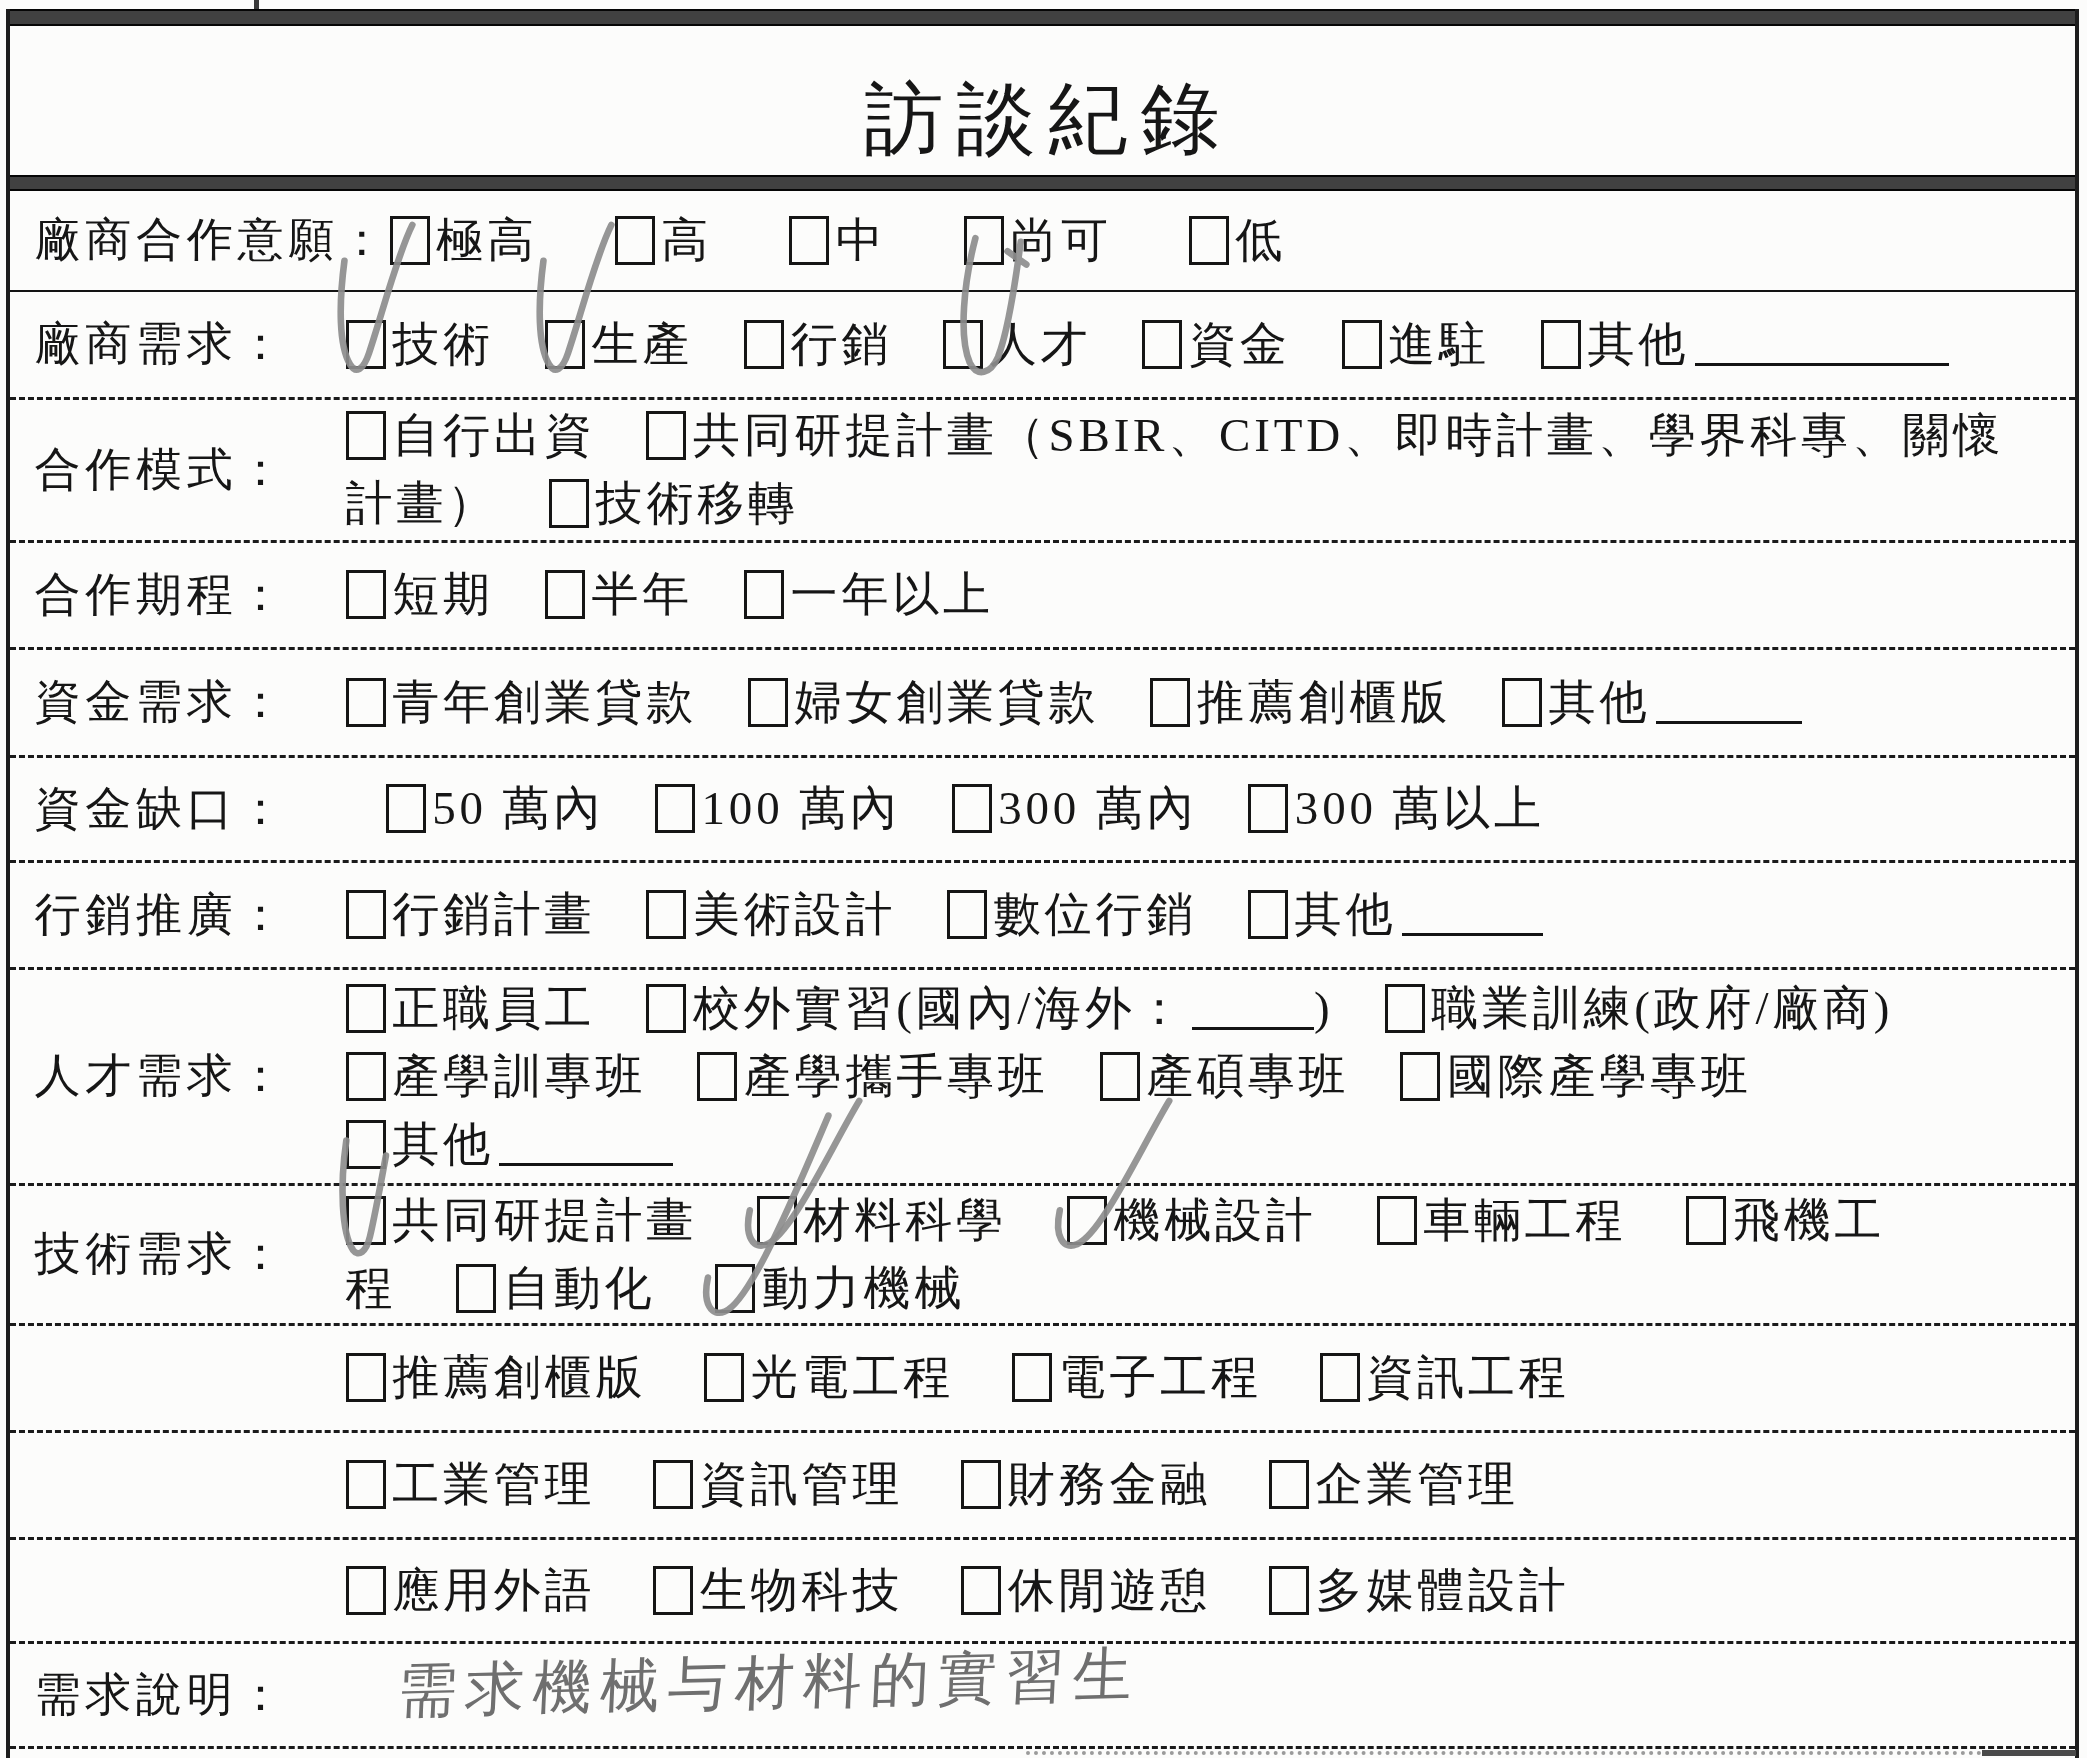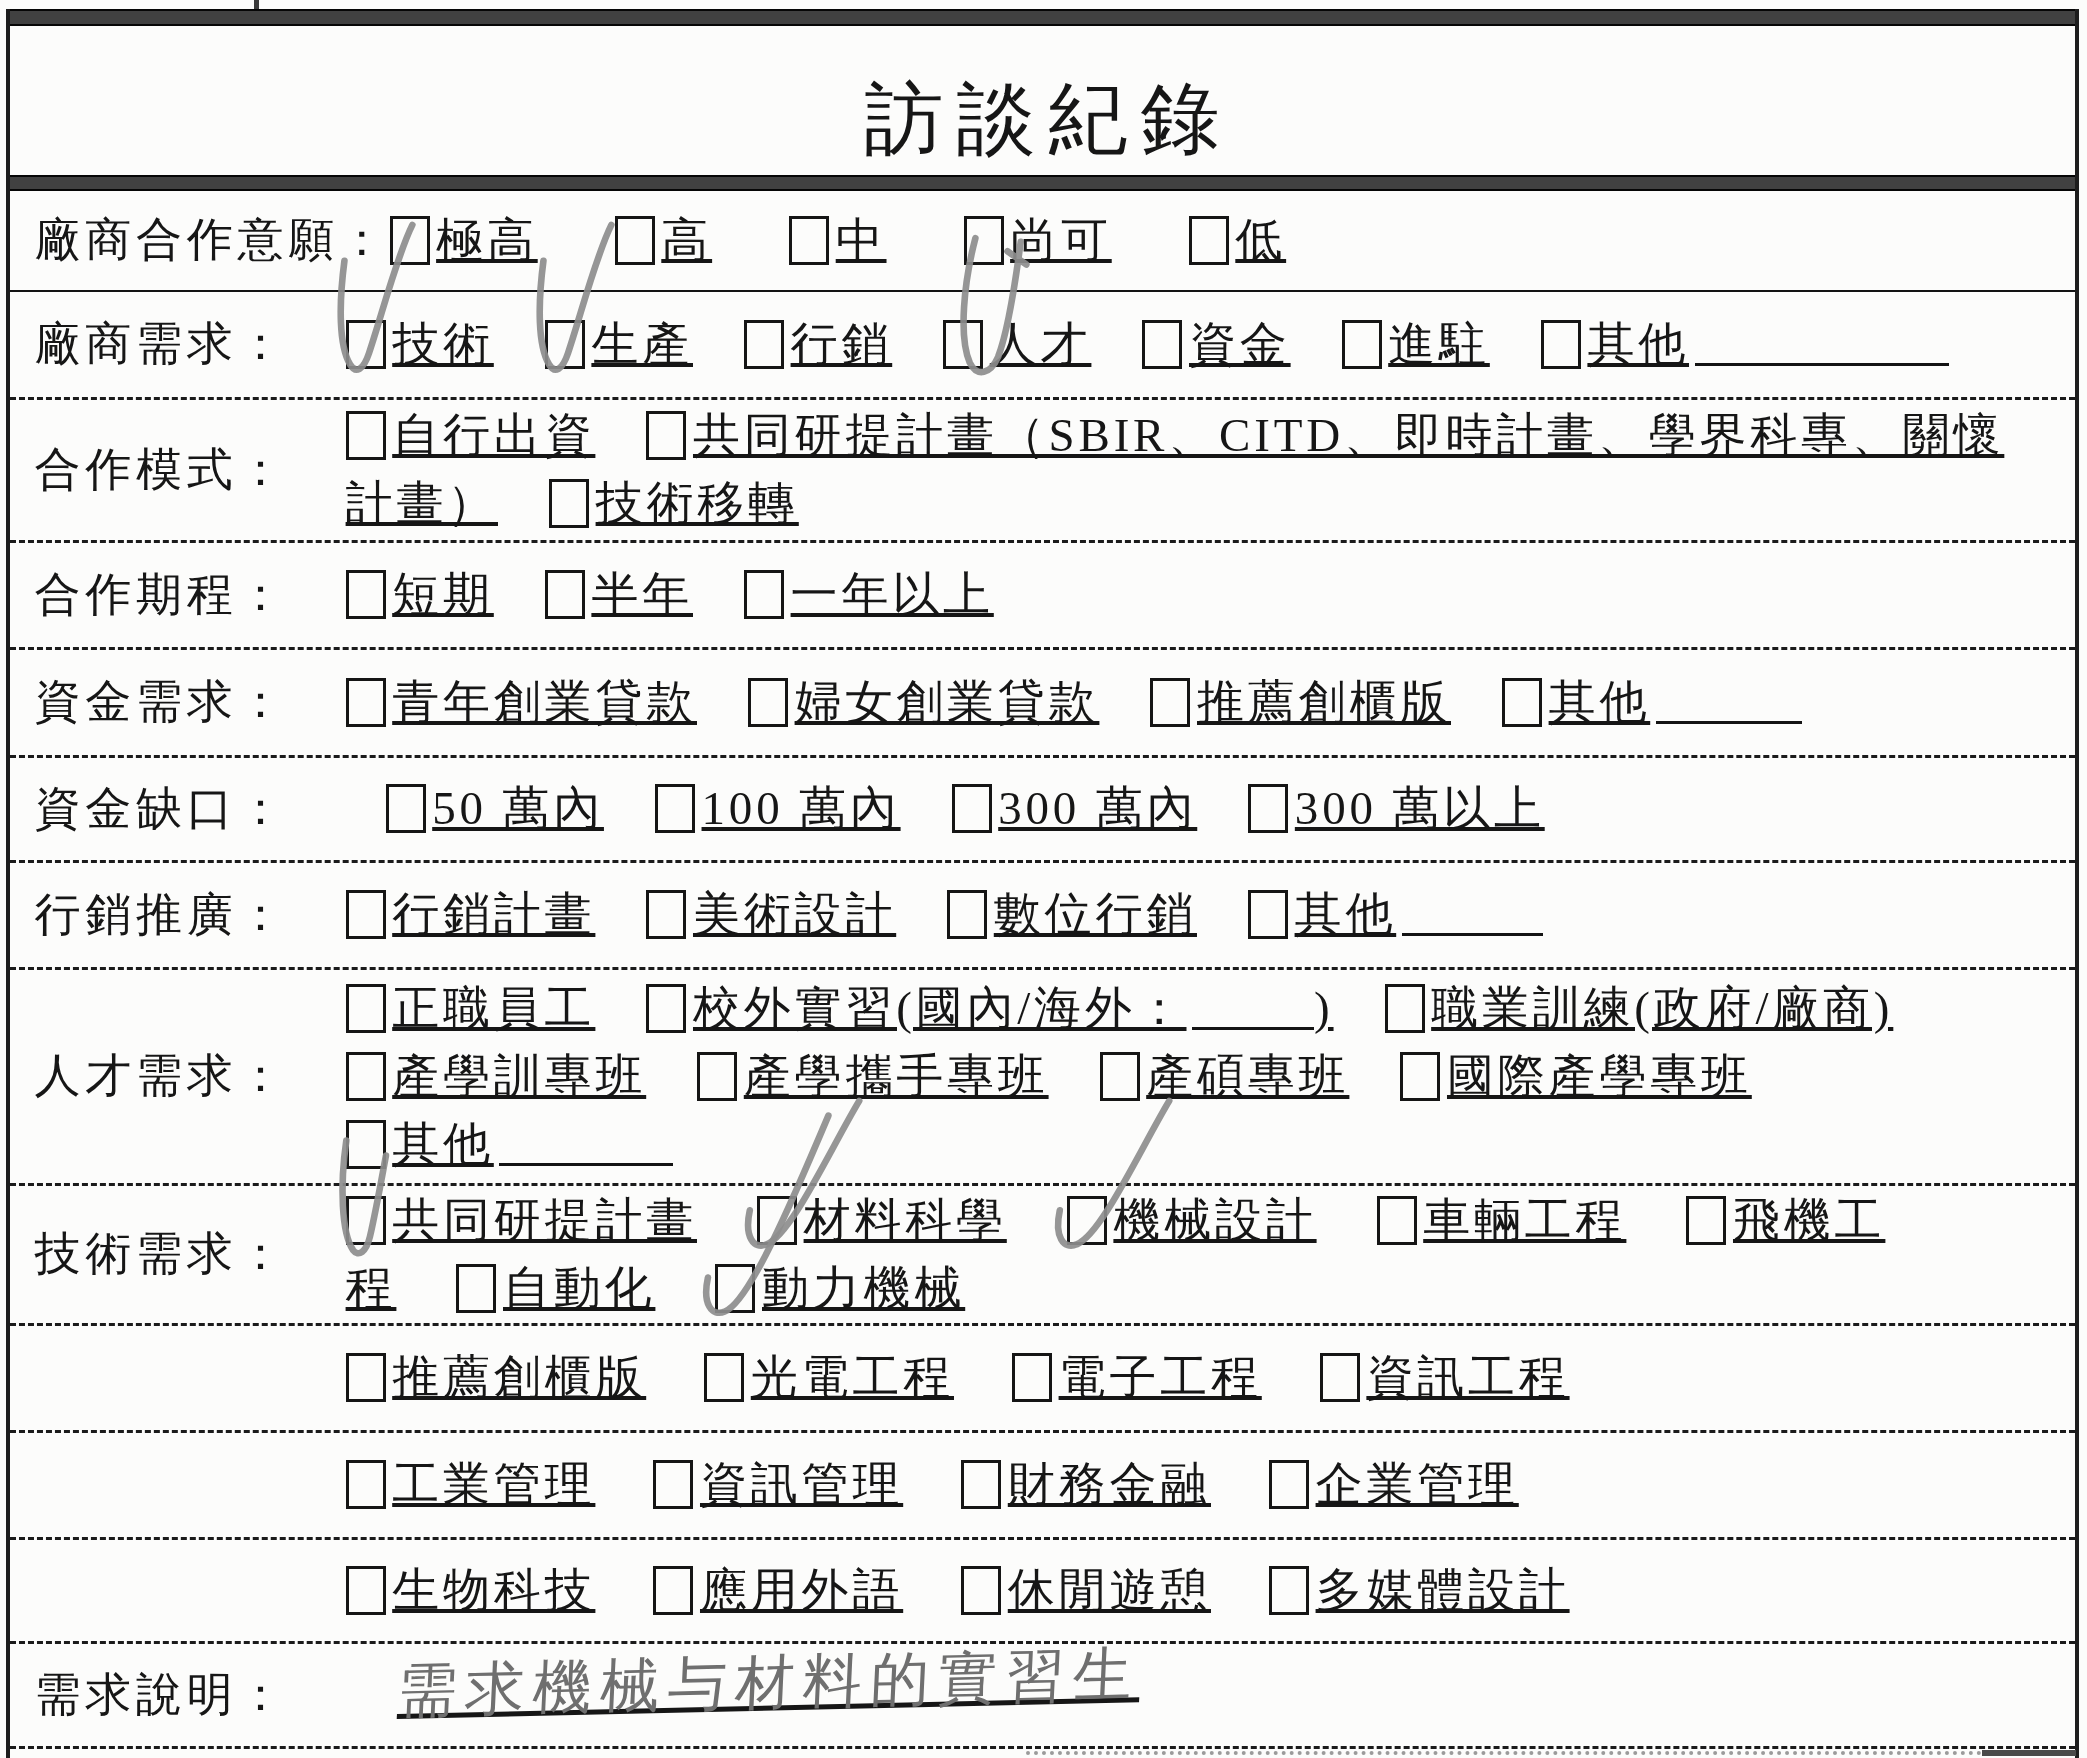--- a/index.html
+++ b/index.html
@@ -34,21 +34,21 @@
     display:flex;align-items:center;position:relative;overflow:visible;
   }
   .row.dashed{border-bottom:3.8px dashed #1b1b1b;}
   .row.solid{border-bottom:2.8px solid #131313;}
   .label-cell{
     min-width:311px;flex:none;
     padding-left:25px;
     font-size:46px;letter-spacing:4.7px;white-space:nowrap;
   }
   .content{
-    flex:1;display:flex;flex-direction:column;justify-content:flex-end;overflow:visible;text-decoration:underline;
+    flex:1;display:flex;flex-direction:column;justify-content:flex-end;overflow:visible;
   }
   .line{
     display:flex;align-items:center;min-height:68px;column-gap:51px;overflow:visible;
   }
   .option{
     display:inline-flex;align-items:center;position:relative;white-space:nowrap;overflow:visible;
   }
   .box{
     width:34px;height:43px;border:3.8px solid #151515;margin-right:6.6px;flex:none;background:transparent;
   }
@@ -416,25 +416,25 @@
               </span>
             </div>
           </div>
         </div>
         <div class="row dashed" style="height: 101px;">
           <div class="label-cell"></div>
           <div class="content">
             <div class="line" style="column-gap: 58px;">
               <span class="option">
                 <span class="box"></span>
+                <span class="olabel">應用外語</span>
+              </span>
+              <span class="option">
+                <span class="box"></span>
                 <span class="olabel">生物科技</span>
-              </span>
-              <span class="option">
-                <span class="box"></span>
-                <span class="olabel">應用外語</span>
               </span>
               <span class="option">
                 <span class="box"></span>
                 <span class="olabel">休閒遊憩</span>
               </span>
               <span class="option">
                 <span class="box"></span>
                 <span class="olabel">多媒體設計</span>
               </span>
             </div>

